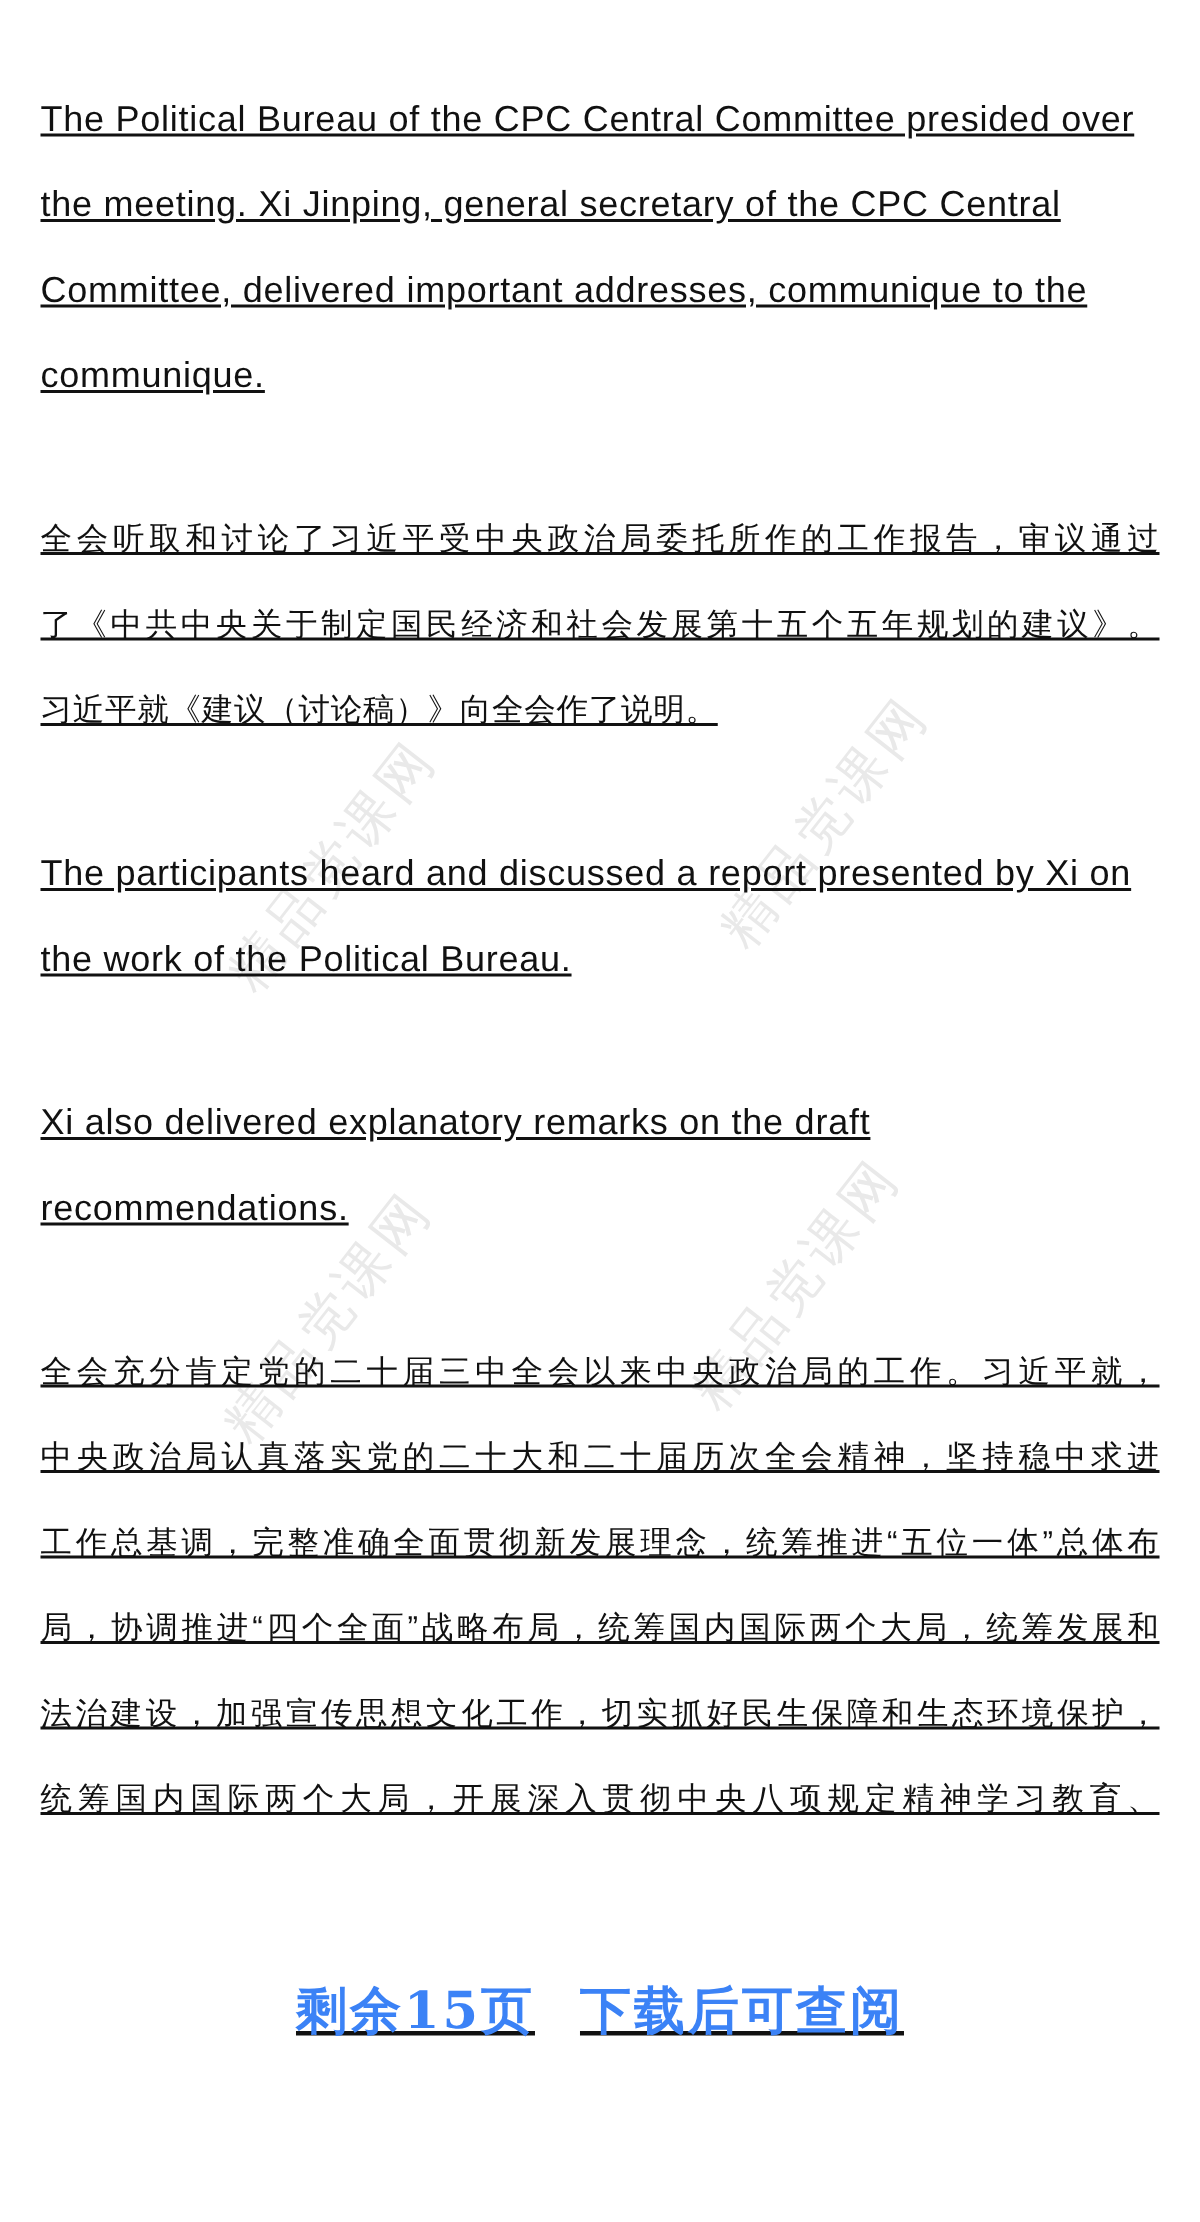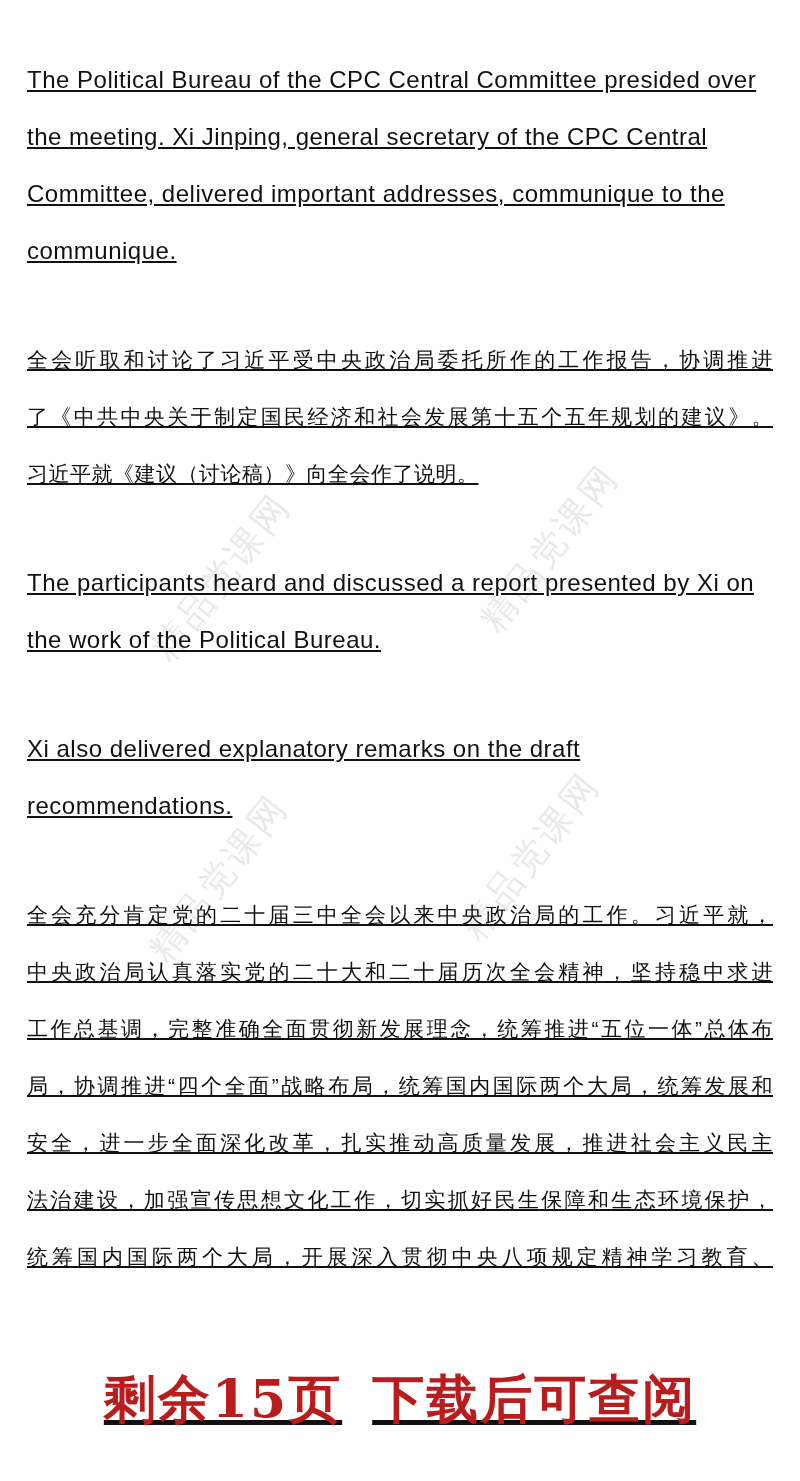--- a/index.html
+++ b/index.html
@@ -65,22 +65,22 @@
     position: relative;
     z-index: 1;
     margin-top: 85px;
     height: 57px;
     line-height: 57px;
     display: flex;
     justify-content: center;
     gap: 30px;
     font-family: "DejaVu Serif", "Liberation Serif", serif;
     font-weight: bold;
-    font-size: 52px;
-    color: #b91c1c;
+    font-size: 34px;
+    color: #3b82f6;
     letter-spacing: 2px;
   }
 </style>
 </head>
 <body>
 
 <div class="page">
 
   <div class="watermark-layer">
     <span class="wm wm-1">精品党课网</span>
@@ -92,41 +92,40 @@
   <div class="content">
 
     <p class="para para-en">
       <span class="line">The Political Bureau of the CPC Central Committee presided over</span>
       <span class="line">the meeting. Xi Jinping, general secretary of the CPC Central</span>
       <span class="line">Committee, delivered important addresses, communique to the</span>
       <span class="line">communique.</span>
     </p>
 
     <p class="para para-zh">
-      <span class="line">全会听取和讨论了习近平受中央政治局委托所作的工作报告，协调推进</span>
+      <span class="line">全会听取和讨论了习近平受中央政治局委托所作的工作报告，审议通过</span>
       <span class="line">了《中共中央关于制定国民经济和社会发展第十五个五年规划的建议》。</span>
       <span class="line line-end">习近平就《建议（讨论稿）》向全会作了说明。</span>
     </p>
 
     <p class="para para-en">
       <span class="line">The participants heard and discussed a report presented by Xi on</span>
       <span class="line">the work of the Political Bureau.</span>
     </p>
 
     <p class="para para-en">
       <span class="line">Xi also delivered explanatory remarks on the draft</span>
       <span class="line">recommendations.</span>
     </p>
 
     <p class="para para-zh">
       <span class="line">全会充分肯定党的二十届三中全会以来中央政治局的工作。习近平就，</span>
       <span class="line">中央政治局认真落实党的二十大和二十届历次全会精神，坚持稳中求进</span>
       <span class="line">工作总基调，完整准确全面贯彻新发展理念，统筹推进“五位一体”总体布</span>
       <span class="line">局，协调推进“四个全面”战略布局，统筹国内国际两个大局，统筹发展和</span>
-      <span class="line">安全，进一步全面深化改革，扎实推动高质量发展，推进社会主义民主</span>
       <span class="line">法治建设，加强宣传思想文化工作，切实抓好民生保障和生态环境保护，</span>
       <span class="line">统筹国内国际两个大局，开展深入贯彻中央八项规定精神学习教育、</span>
     </p>
 
     <div class="footer">
       <span>剩余15页</span>
       <span>下载后可查阅</span>
     </div>
 
   </div>

